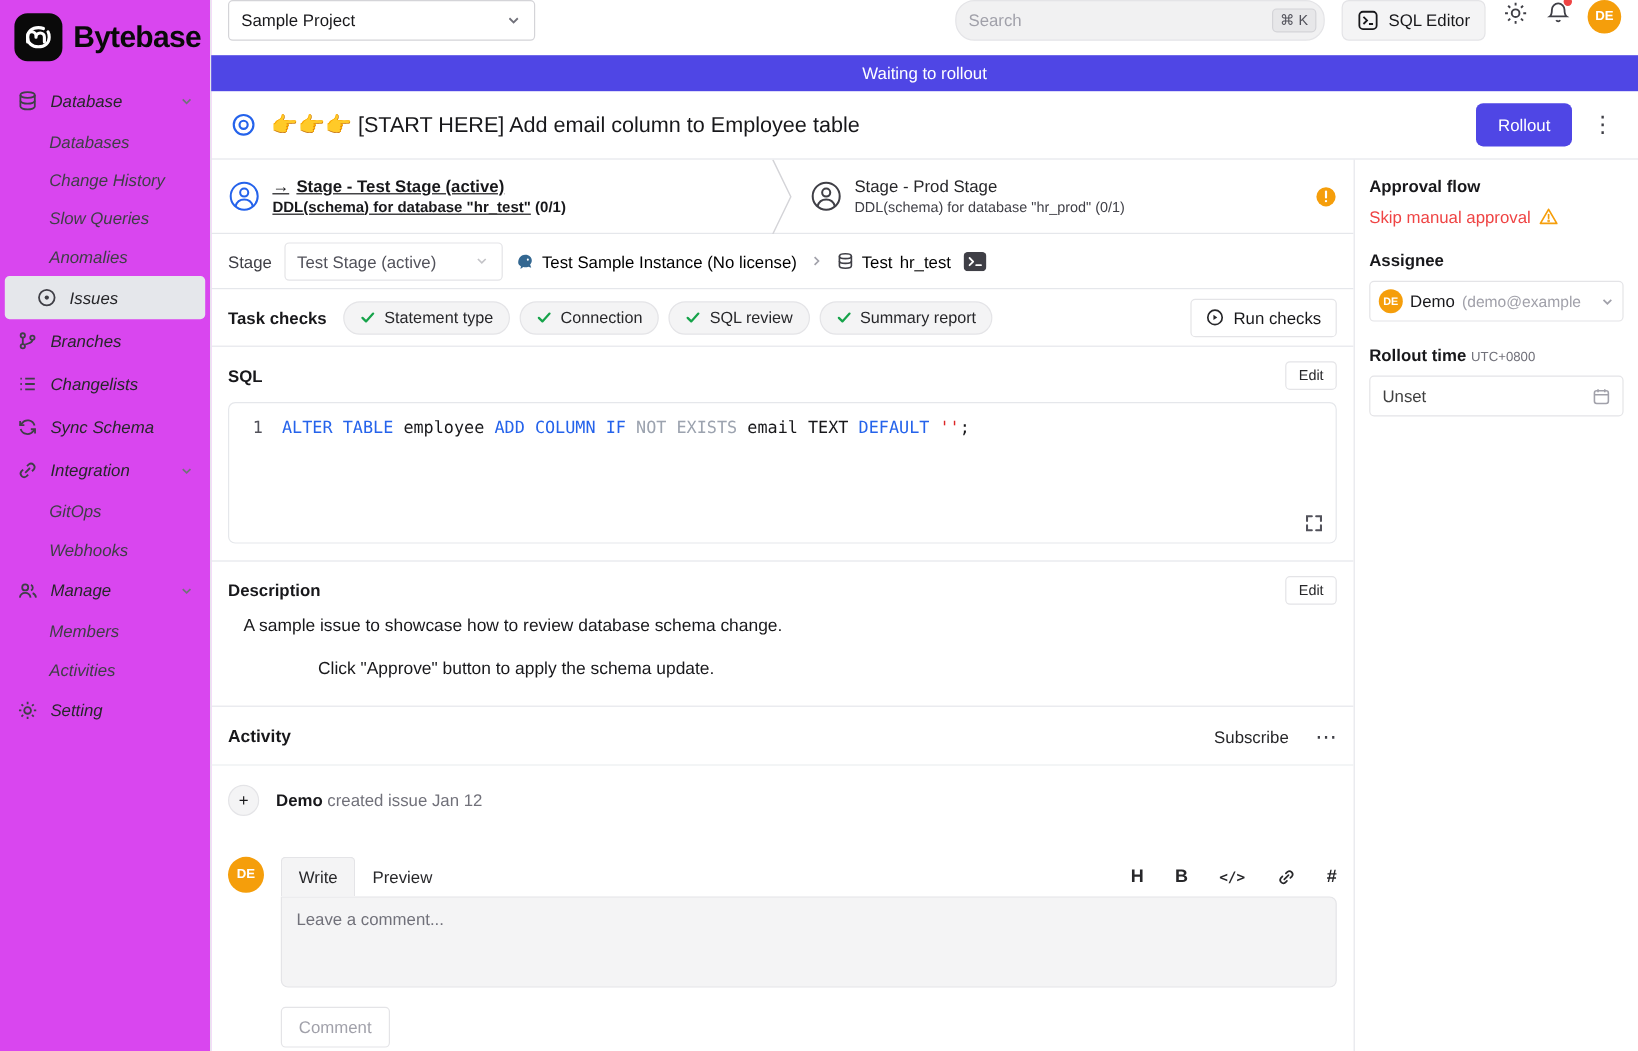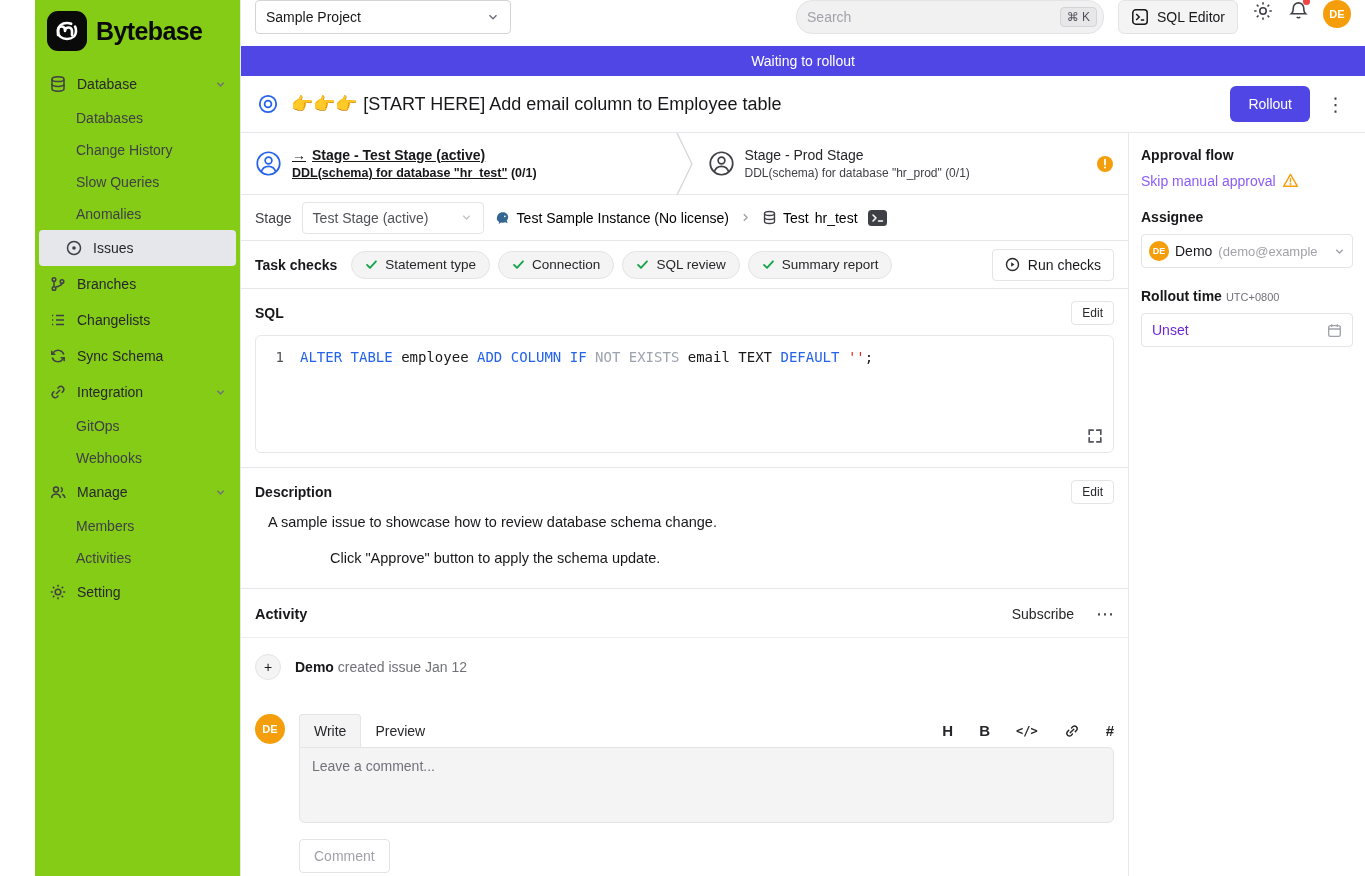--- a/index.html
+++ b/index.html
@@ -1,26 +1,26 @@
 <!DOCTYPE html>
 <html><head>
 <meta charset="utf-8">
 <style>
   * { box-sizing: border-box; margin: 0; padding: 0; }
   html,body { width:1365px; height:876px; overflow:hidden; background:#fff;
     font-family:"Liberation Sans", sans-serif; color:#18181b; }
   .app { display:flex; width:1365px; height:876px; }
 
   
-  .sidebar { width:206px; flex-shrink:0; border-right:1px solid #e5e7eb; background:#84cc16;margin-left:35px; }
+  .sidebar { width:176px; flex-shrink:0; border-right:1px solid #e5e7eb; background:#d946ef; }
   .logo-row { display:flex; align-items:center; gap:9px; padding:10px 12px; height:62px; }
   .logo-mark { width:40px; height:40px; background:#0a0a0a; border-radius:11px; color:#fff;
     display:flex; align-items:center; justify-content:center; flex-shrink:0; }
   .logo-text { font-size:25px; font-weight:800; letter-spacing:-0.6px; color:#0a0a0a; }
-  .nav { padding-top:4px; }
+  .nav { padding-top:4px;font-style:italic; }
   .nav-item { display:flex; align-items:center; gap:10px; height:36px; padding:0 14px;
     font-size:14px; font-weight:500; color:#27272a; cursor:pointer; }
   .nav-item.selected { background:#e5e7eb; border-radius:4px; margin:0 4px; padding:0 26px; }
   .nav-item .chev { margin-left:auto; color:#71717a; display:flex; }
   .nav-sub { display:flex; align-items:center; height:32px; padding-left:41px;
     font-size:14px; color:#3f3f46; cursor:pointer; }
   .nav-ic { display:flex; color:#3f3f46; }
 
   
   .main-wrap { flex:1; display:flex; flex-direction:column; min-width:0; }
@@ -153,29 +153,29 @@
     font-family:inherit; resize:none; outline:none; display:block; }
   .comment-area::placeholder { color:#71717a; }
   .comment-btn { margin:16px 0 20px; height:34px; padding:0 14px; border:1px solid #e4e4e7;
     border-radius:4px; background:#fff; color:#a1a1aa; font-size:14px; cursor:default;
     font-family:inherit; }
 
   
   .rp-title { font-size:14px; font-weight:600; color:#18181b; }
   .rp-tz { font-size:11px; font-weight:400; color:#71717a; margin-left:4px; }
   .skip-approval { margin-top:9px; display:flex; align-items:center; gap:6px; font-size:14px;
-    color:#8b5cf6; }
+    color:#ef4444; }
   .rp-gap { margin-top:20px; }
   .assignee-box { margin-top:9px; height:34px; border:1px solid #e4e4e7; border-radius:4px;
     display:flex; align-items:center; gap:6px; padding:0 6px 0 7px; cursor:pointer; }
   .assignee-name { font-size:14px; color:#18181b; white-space:nowrap; }
   .assignee-email { font-size:13px; color:#a1a1aa; flex:1; white-space:nowrap; overflow:hidden; }
   .date-box { margin-top:9px; height:34px; border:1px solid #e4e4e7; border-radius:4px;
     display:flex; align-items:center; justify-content:space-between; padding:0 10px;
-    font-size:14px; color:#6d28d9; cursor:pointer; }
+    font-size:14px; color:#404040; cursor:pointer; }
   .chev-ic { display:flex; color:#a1a1aa; }
 </style>
 </head>
 <body>
 
 <div class="app">
 
   <aside class="sidebar">
     <div class="logo-row">
       <span class="logo-mark">

